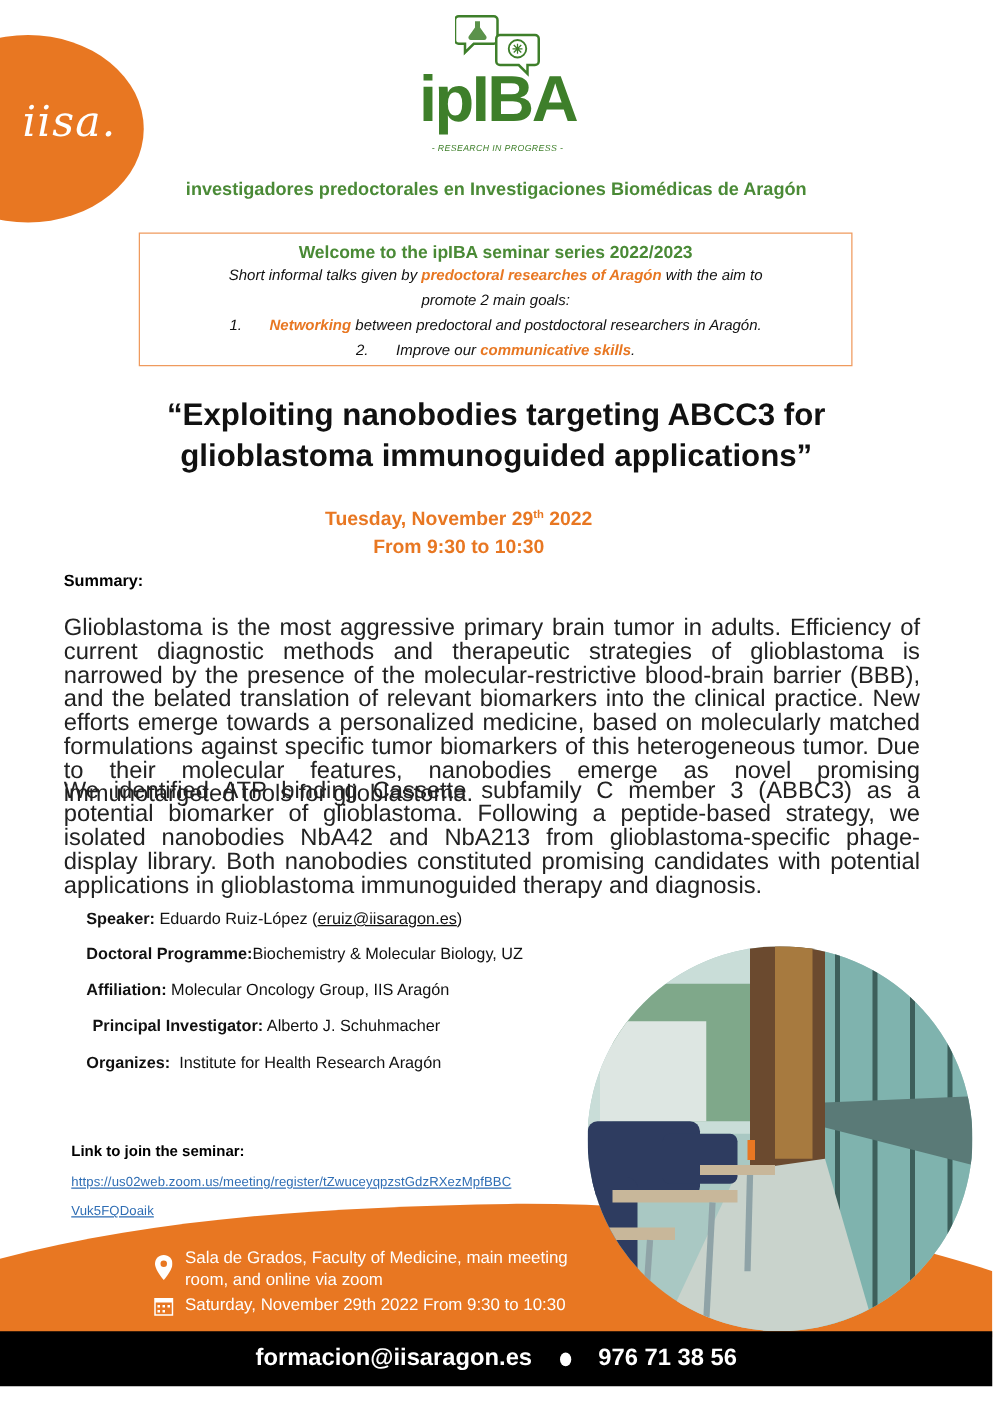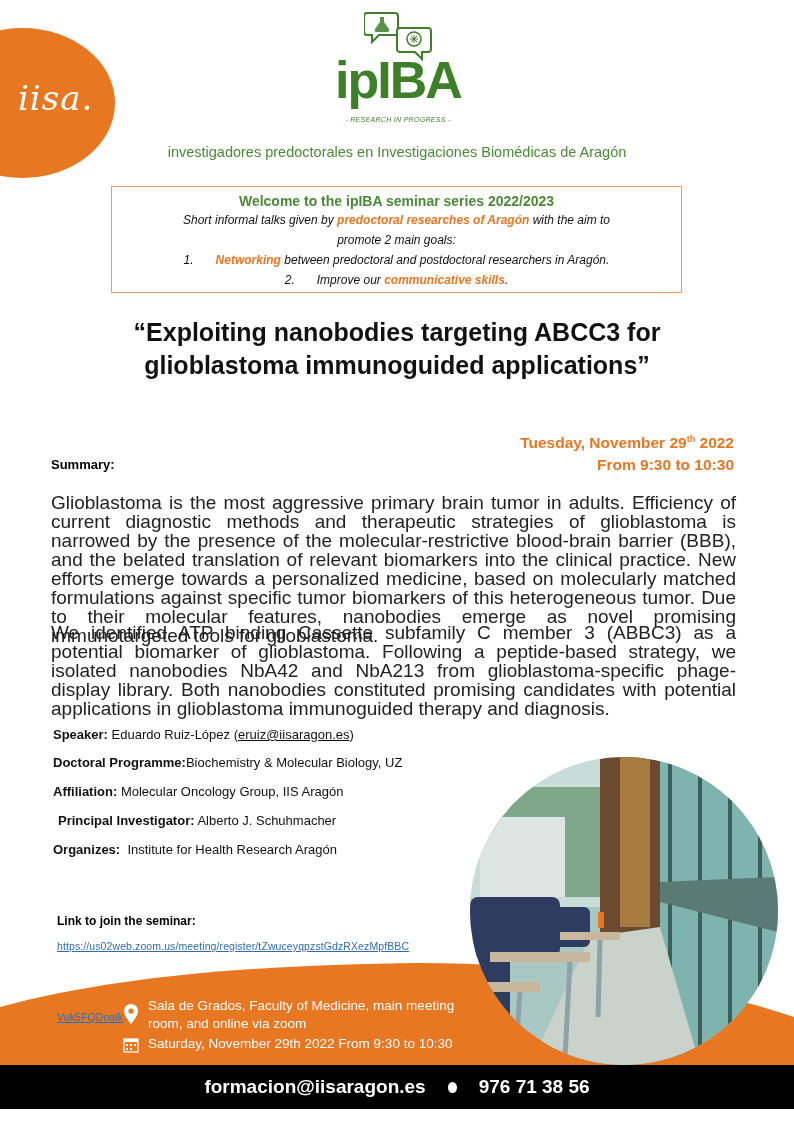--- a/index.html
+++ b/index.html
@@ -26,72 +26,72 @@
     color: #3e7f2a; font-family: "Liberation Sans", sans-serif; font-weight: 700;
     font-size: 52px; letter-spacing: -2px; line-height: 1;
   }
   #ipiba-tag {
     position: absolute; left: 0; top: 108px; width: 160px; text-align: center;
     color: #3e7f2a; font-size: 7px; font-style: italic; letter-spacing: 0.3px;
   }
 
   #subtitle {
     left: 0; width: 794px; top: 144px; text-align: center;
-    color: #4a8a36; font-weight: 400; font-size: 14.5px;
+    color: #4a8a36; font-weight: 700; font-size: 14.5px;
     padding-left: 0;
   }
 
   
   #welcome-box {
     left: 111px; top: 186px; width: 571px; height: 107px;
     border: 1.5px solid #ef9a5e; text-align: center; padding-top: 6px;
   }
   #welcome-title { color: #4a8a36; font-weight: 700; font-size: 14px; margin-bottom: 1px; }
   .wb-line { font-style: italic; font-size: 12px; line-height: 20px; color: #111; }
   .orange-bold { color: #e87722; font-weight: 700; font-style: italic; }
   .goal-num { display: inline-block; width: 32px; text-align: left; }
 
   
   #talk-title {
     left: 60px; width: 674px; top: 316px; text-align: center;
     font-weight: 700; font-size: 25px; line-height: 33px; color: #111;
   }
   #talk-date {
-    left: 0; width: 734px; top: 400px; text-align: right;
-    color: #e87722; font-weight: 700; font-size: 15.5px; line-height: 22px; margin-top: 28px;
+    left: 0; width: 734px; top: 400px; text-align: center;
+    color: #e87722; font-weight: 700; font-size: 15.5px; line-height: 22px;
   }
   #talk-date sup { font-size: 9px; }
 
   
   #summary-label { left: 51px; top: 457px; font-weight: 700; font-size: 13px; }
   .para {
     left: 51px; width: 685px; font-size: 19px; line-height: 19px; text-align: justify;
     color: #222;
   }
   #para1 { top: 493px; }
   #para2 { top: 623px; }
 
   
   .info { left: 53px; font-size: 13px; color: #111; }
-  .info b { font-weight: 700; }
+  .info b { font-weight: 700; margin-left: 16px; }
   #info-speaker { top: 727px; }
   #info-programme { top: 755px; }
   #info-affiliation { top: 784px; }
   #info-pi { top: 813px; left: 58px; }
   #info-organizes { top: 842px; }
   .email-link { color: #111; text-decoration: underline; }
 
   
   #link-label { left: 57px; top: 914px; font-weight: 700; font-size: 12px; }
   .zoom-link {
     left: 57px; font-size: 10.5px; color: #2e6db4; text-decoration: underline;
     letter-spacing: 0.1px;
   }
   #zoom-link-1 { top: 940px; }
-  #zoom-link-2 { top: 963px; margin-top: 48px; }
+  #zoom-link-2 { top: 963px; }
 
   
   #wave { left: 0; top: 955px; width: 794px; height: 115px; }
   #photo-circle {
     left: 470px; top: 757px; width: 308px; height: 308px; border-radius: 50%; overflow: hidden;
   }
 
   .loc-line { left: 148px; color: #fff; font-size: 13.5px; line-height: 18px; }
   #loc-text { top: 997px; width: 340px; }
   #date-text { top: 1035px; }

